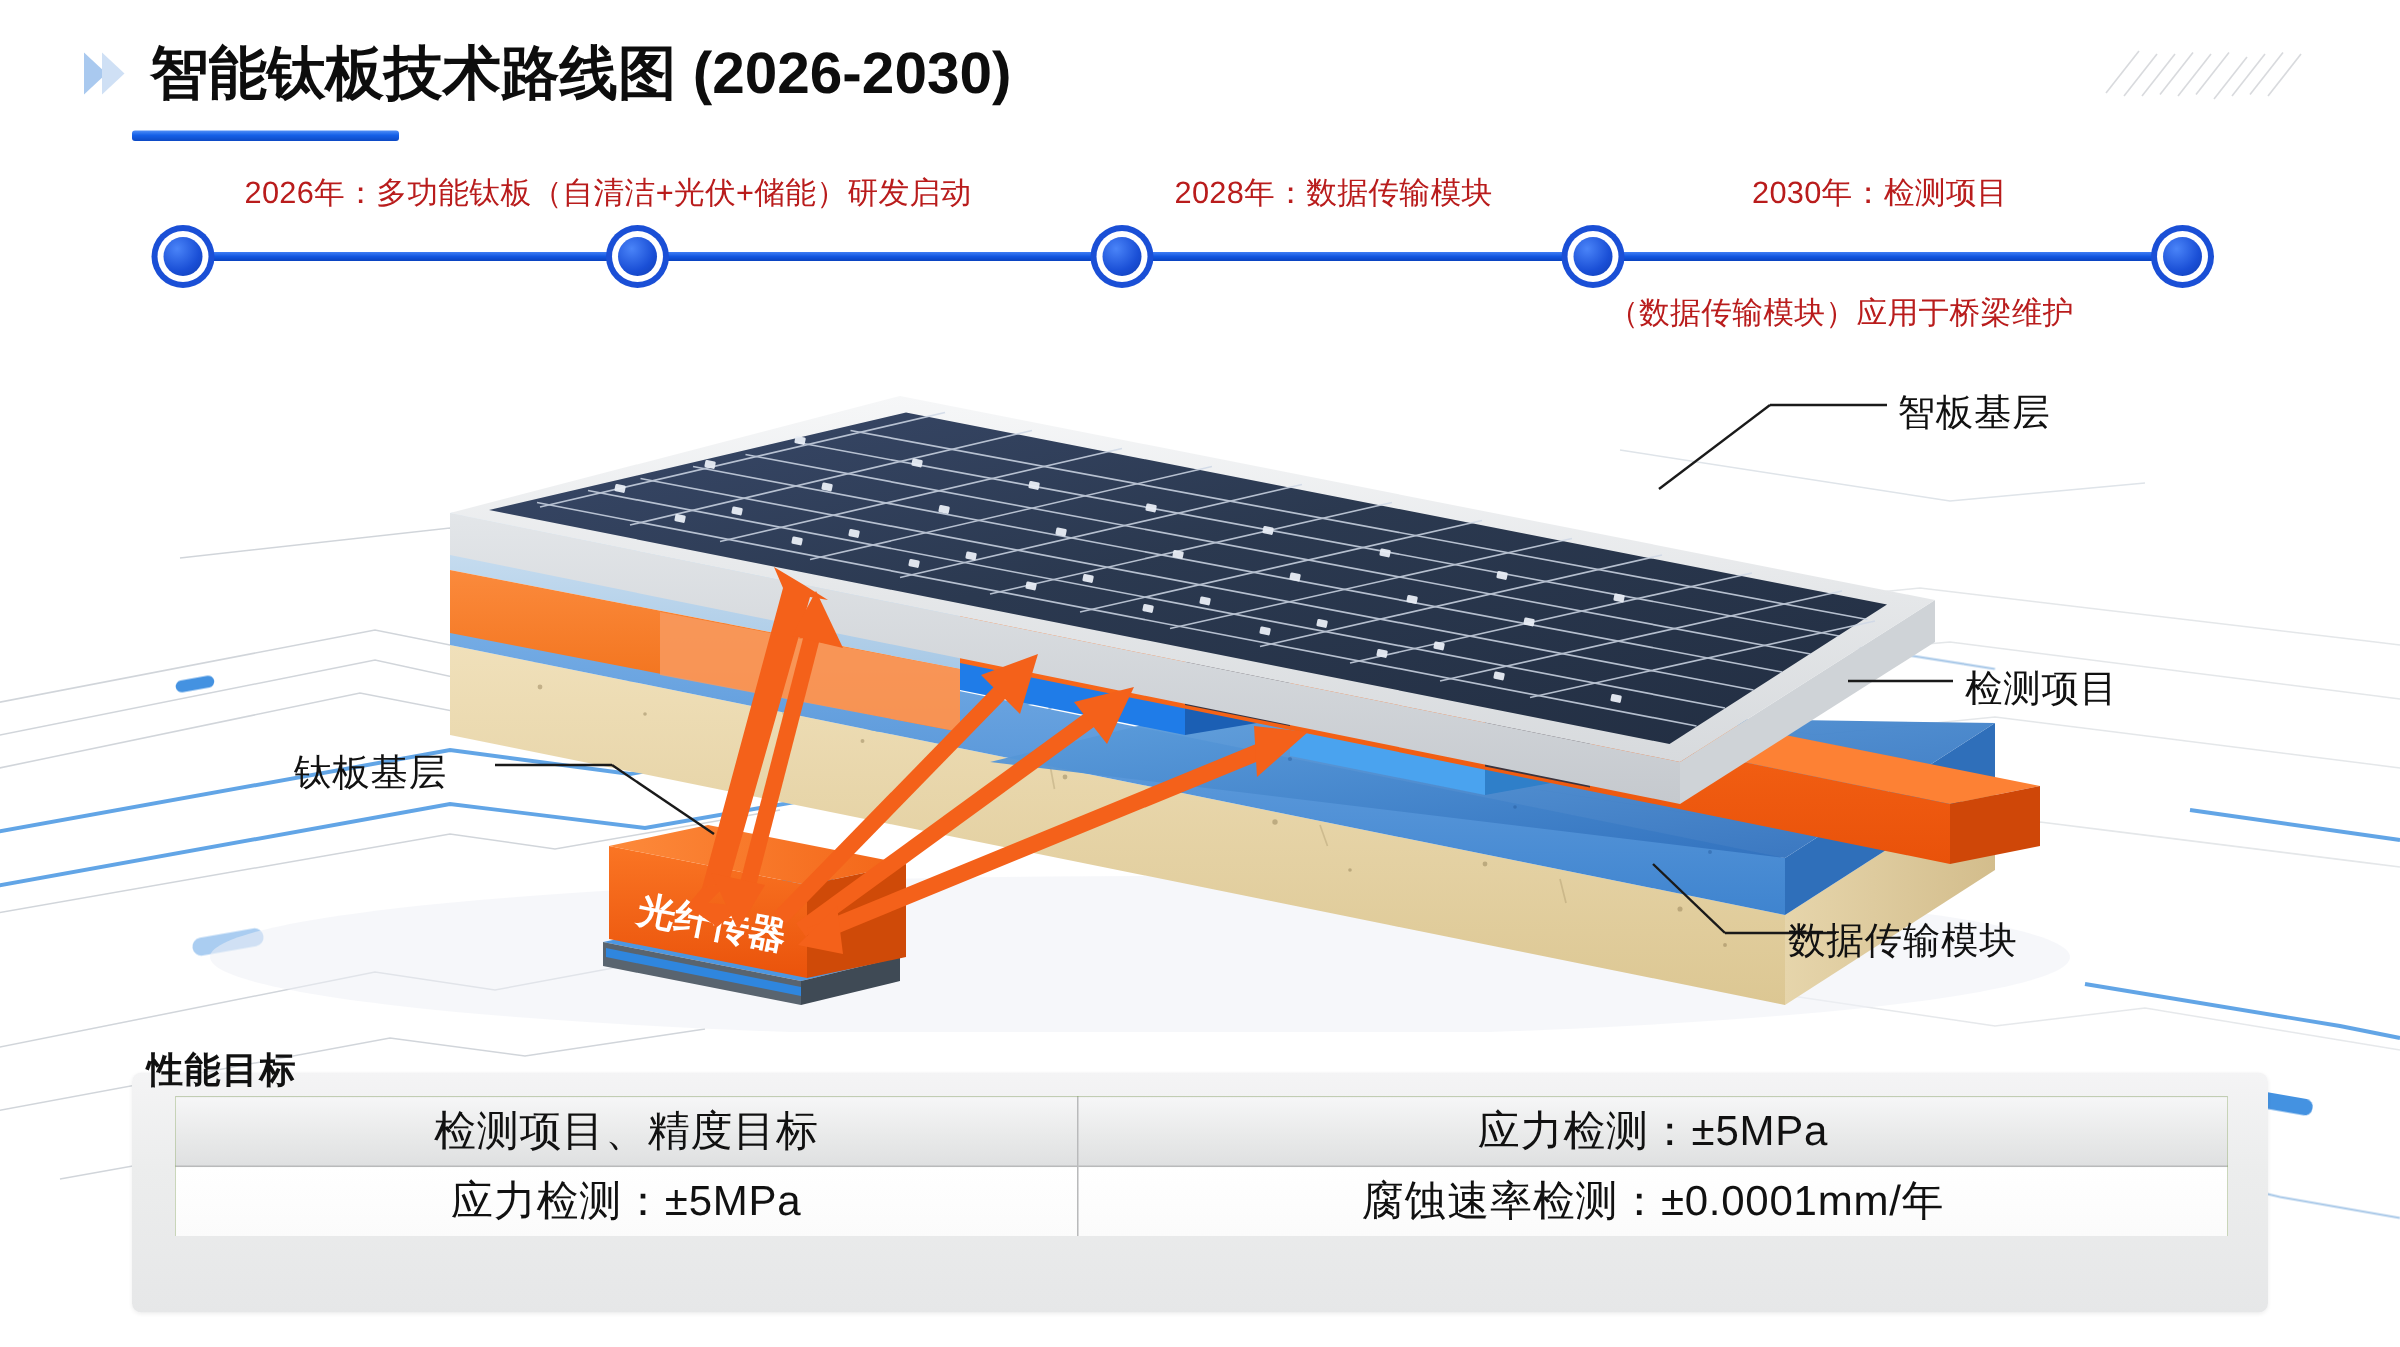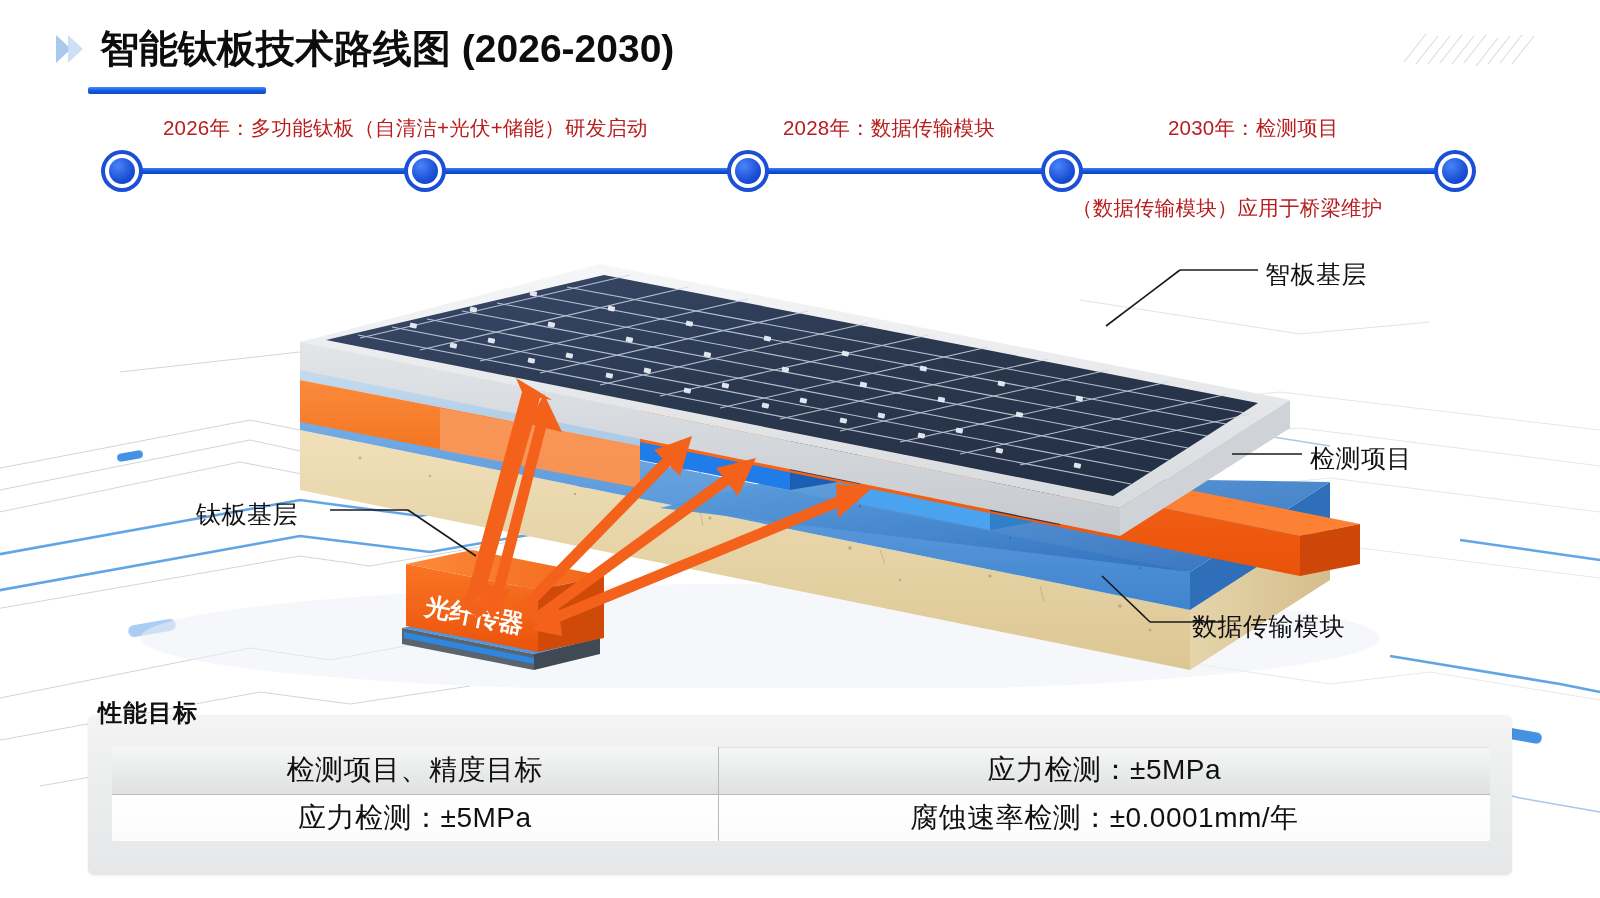--- a/index.html
+++ b/index.html
@@ -71,23 +71,23 @@
     position:absolute; left:98px; top:697px; font-size:24px; font-weight:700;
     color:#111; z-index:8; letter-spacing:1px;
   }
   .table-panel {
     position:absolute; left:88px; top:715px; width:1424px; height:160px;
     background:linear-gradient(180deg,#f4f4f5 0%,#eceded 40%,#e6e7e8 100%);
     border-radius:6px; z-index:7;
     box-shadow:0 1px 3px rgba(0,0,0,0.07);
   }
   .perf-table {
-    position:absolute; left:110px; top:745px; width:1382px;
+    position:absolute; left:110px; top:724px; width:1382px;
     border-collapse:collapse; z-index:8;
-    border:2px solid #4d7c0f; border-radius:4px; overflow:hidden;
+    border:7px solid #4d7c0f; border-radius:4px; overflow:hidden;
     table-layout:fixed;
   }
   .perf-table td {
     border:1px solid #b9babb;
     text-align:center; vertical-align:middle;
     font-size:28px; color:#111; height:48px; padding:4px 10px;
     font-weight:400; letter-spacing:0.5px;
   }
   .perf-table tr.head td {
     background:linear-gradient(180deg,#f6f6f7 0%,#e9eaea 55%,#dfe0e1 100%);

